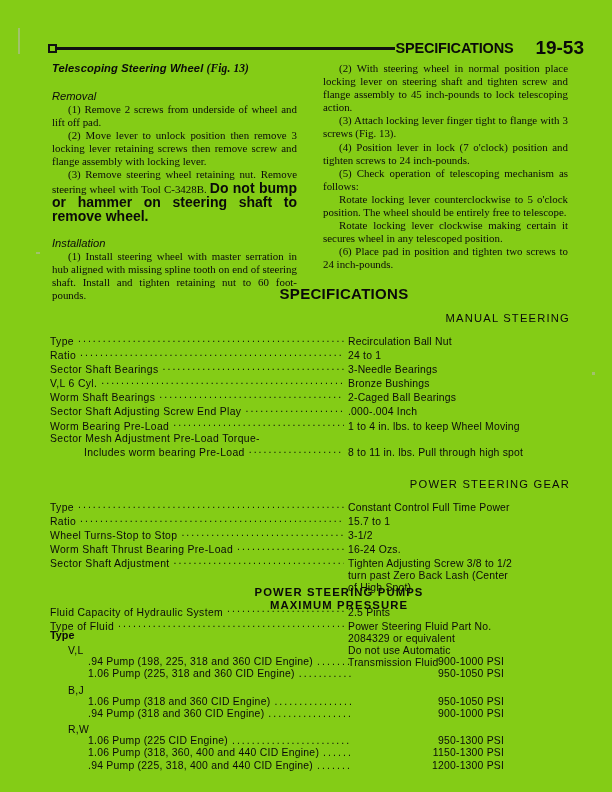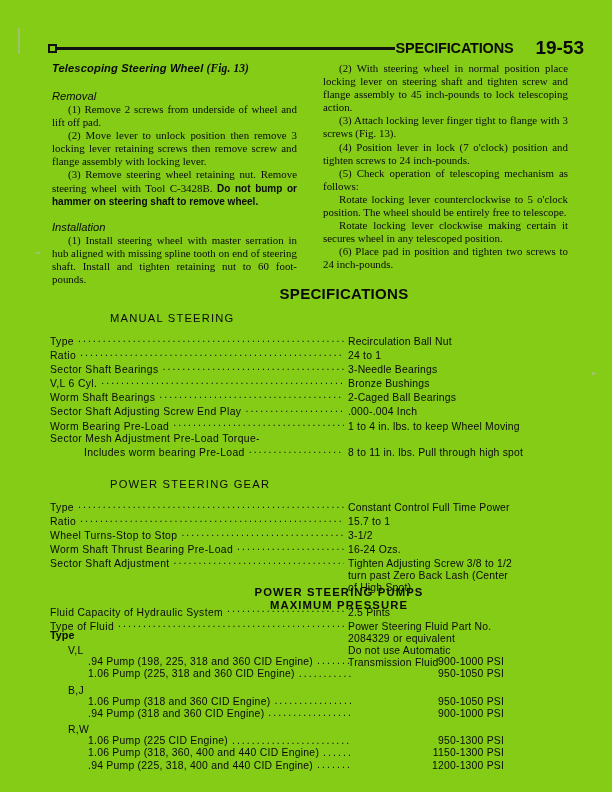--- a/index.html
+++ b/index.html
@@ -105,40 +105,40 @@
     font-size: 10.9px;
     line-height: 13.1px;
     text-align: justify;
     text-indent: 16px;
     hyphens: none;
   }
   .bold-run {
     font-family: "Liberation Sans", sans-serif;
     font-weight: bold;
     font-style: normal;
-    font-size: 10px;
+    font-size: 14px;
   }
 
   
   .spec-heading {
     position: absolute;
     top: 285px;
     left: 0;
     width: 612px;
     text-align: center;
     font-family: "Liberation Sans", sans-serif;
     font-weight: bold;
     font-size: 15px;
     letter-spacing: 0.3px;
     padding-left: 76px;
     box-sizing: border-box;
   }
 
   .tbl-heading {
-    text-align: left;
+    text-align: right;
     font-family: "Liberation Sans", sans-serif;
     font-weight: normal;
     font-size: 11.2px;
     letter-spacing: 1.2px;
     padding-left: 60px;
     box-sizing: border-box;
   }
 
   .specs {
     position: absolute;
@@ -223,21 +223,21 @@
     font-size: 10.8px;
     margin-top: 17px;
   }
   .pump-group {
     margin-left: 18px;
     letter-spacing: 0.3px;
     margin-top: 4px;
   }
   .pump-row {
     display: flex;
-    align-items: center;
+    align-items: flex-end;
     line-height: 12.3px;
     white-space: nowrap;
     margin-left: 38px;
   }
   .pump-label { flex: 0 0 auto; letter-spacing: 0.25px; }
   .pump-dots {
     flex: 1 1 auto;
     overflow: hidden;
     margin: 0 4px;
     position: relative;

